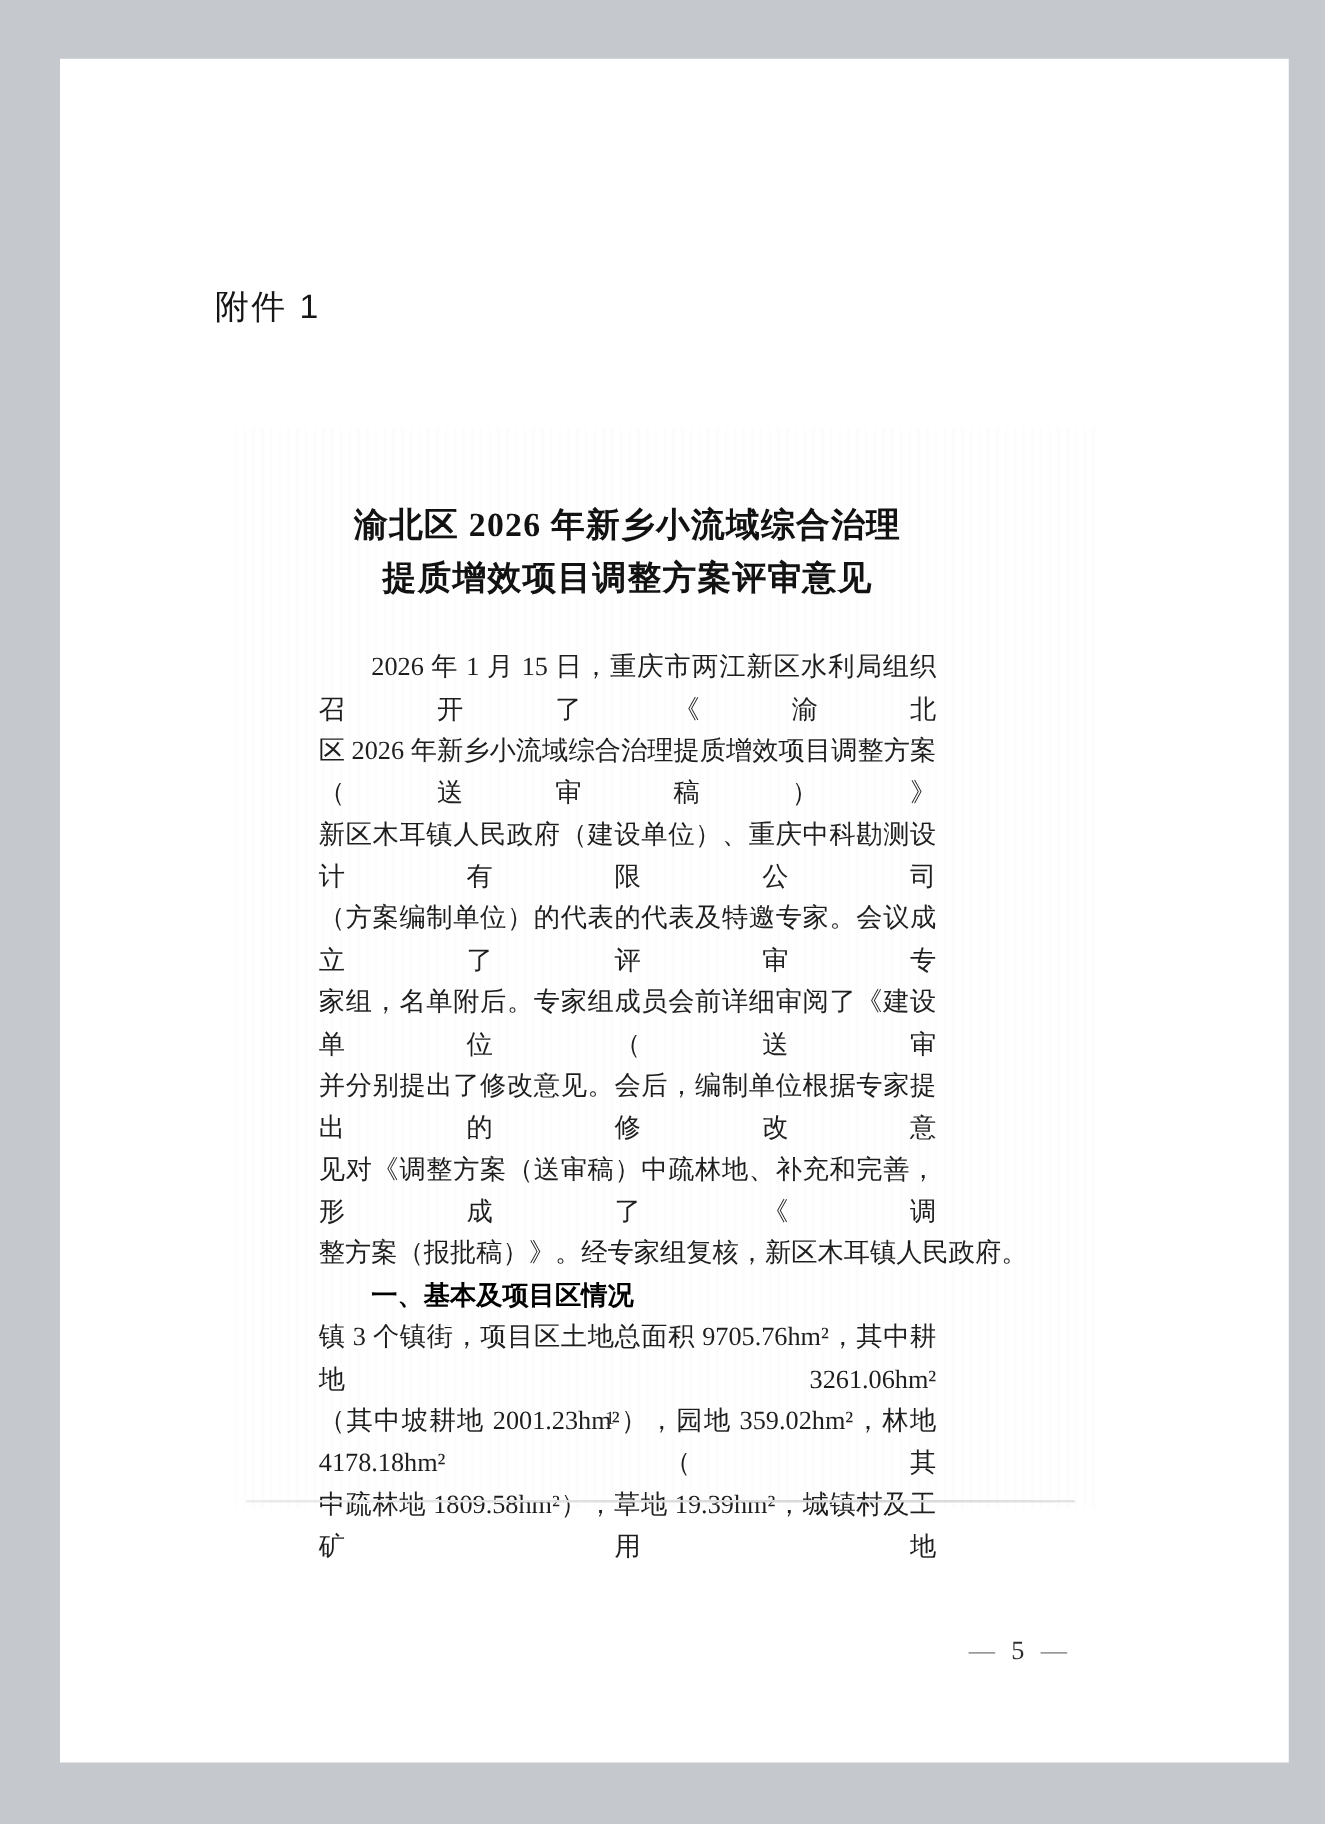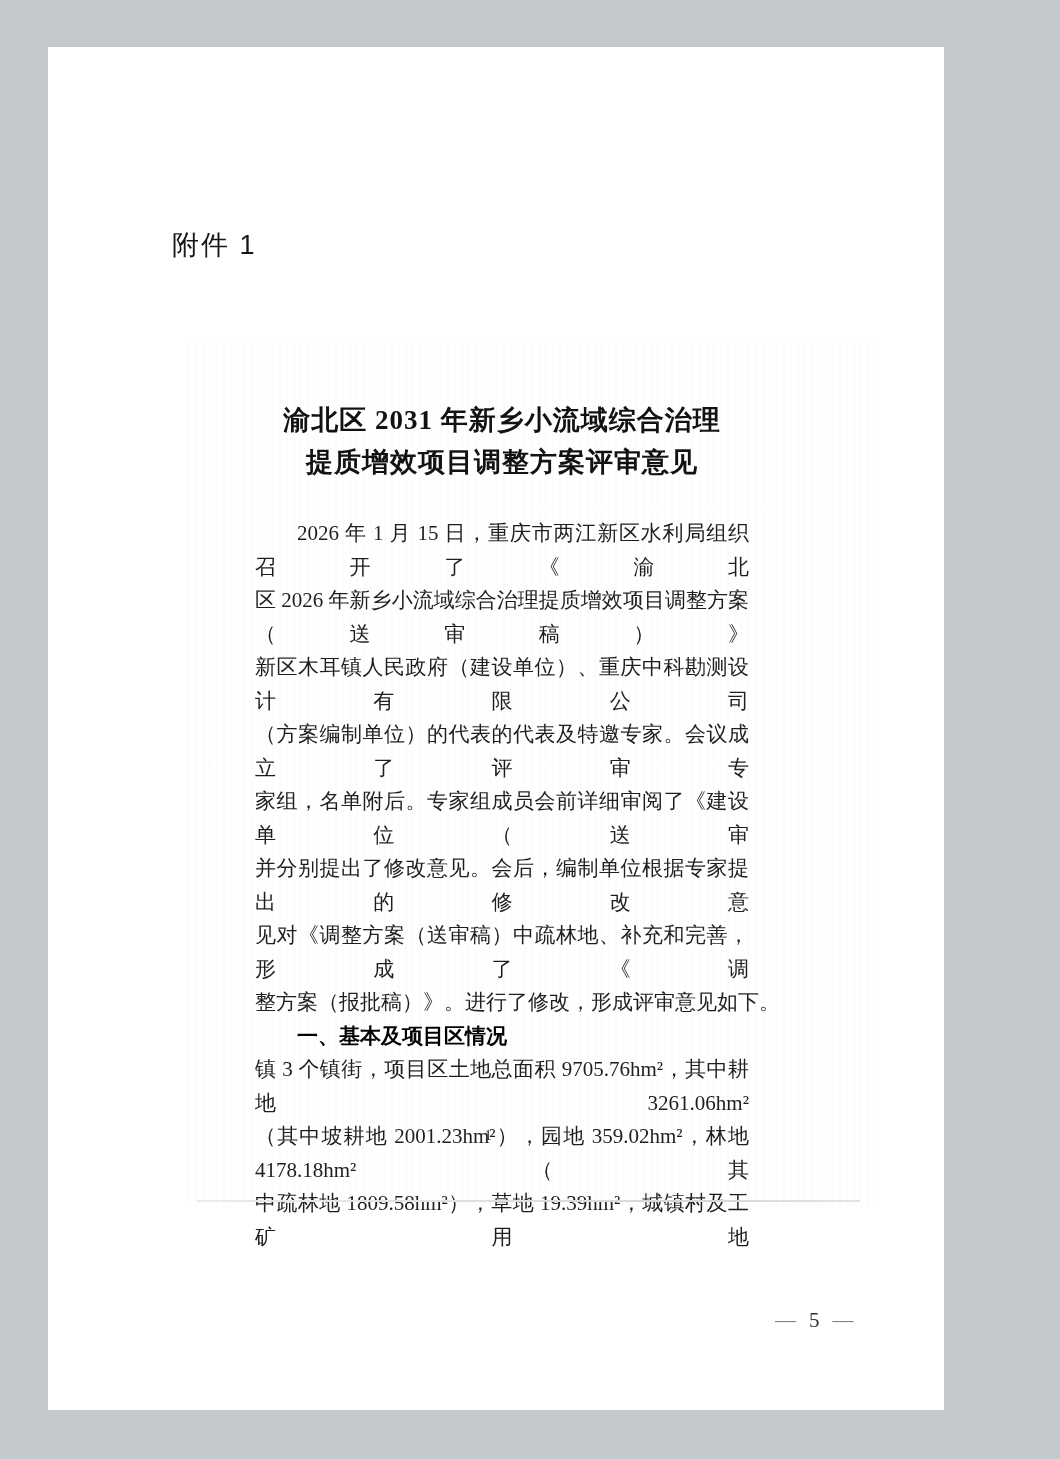--- a/index.html
+++ b/index.html
@@ -13,21 +13,21 @@
   body{
     background:var(--canvas-bg);
     font-family:"Liberation Serif","DejaVu Serif",serif;
     color:var(--ink);
     position:relative;
     overflow:hidden;
   }
   .page{
     position:absolute;
     left:48px;top:47px;
-    width:896px;height:1363px;
+    width:983px;height:1363px;
     background:var(--page-bg);
   }
   
   .scan-texture{
     position:absolute;
     left:140px;top:295px;
     width:690px;height:865px;
     background:repeating-linear-gradient(90deg,
       rgba(140,140,150,0.025) 0px,rgba(140,140,150,0.025) 2px,
       rgba(255,255,255,0) 2px,rgba(255,255,255,0) 7px);
@@ -99,33 +99,33 @@
 </style>
 </head>
 <body>
 
 <div class="page">
   <div class="scan-texture"></div>
 
   <div class="attachment">附件 1</div>
 
   <div class="title-block">
-    <div>渝北区 2031 年新乡小流域综合治理</div>
+    <div>渝北区 2026 年新乡小流域综合治理</div>
     <div>提质增效项目调整方案评审意见</div>
   </div>
 
   <div class="doc-body">
       <div class="bline indent just">2026 年 1 月 15 日，重庆市两江新区水利局组织召开了《渝北</div>
       <div class="bline just">区 2026 年新乡小流域综合治理提质增效项目调整方案（送审稿）》</div>
       <div class="bline just">新区木耳镇人民政府（建设单位）、重庆中科勘测设计有限公司</div>
       <div class="bline just">（方案编制单位）的代表的代表及特邀专家。会议成立了评审专</div>
       <div class="bline just">家组，名单附后。专家组成员会前详细审阅了《建设单位（送审</div>
       <div class="bline just">并分别提出了修改意见。会后，编制单位根据专家提出的修改意</div>
       <div class="bline just">见对《调整方案（送审稿）中疏林地、补充和完善，形成了《调</div>
-      <div class="bline">整方案（报批稿）》。进行了修改，形成评审意见如下。</div>
+      <div class="bline">整方案（报批稿）》。经专家组复核，新区木耳镇人民政府。</div>
       <div class="bline indent bold">一、基本及项目区情况</div>
       <div class="bline just">镇 3 个镇街，项目区土地总面积 9705.76hm²，其中耕地 3261.06hm²</div>
       <div class="bline just">（其中坡耕地 2001.23hm²），园地 359.02hm²，林地 4178.18hm²（其</div>
       <div class="bline just">中疏林地 1809.58hm²），草地 19.39hm²，城镇村及工矿用地</div>
     </div>
 
   <div class="inner-pagenum">1</div>
 
   <div class="divider"></div>
 

